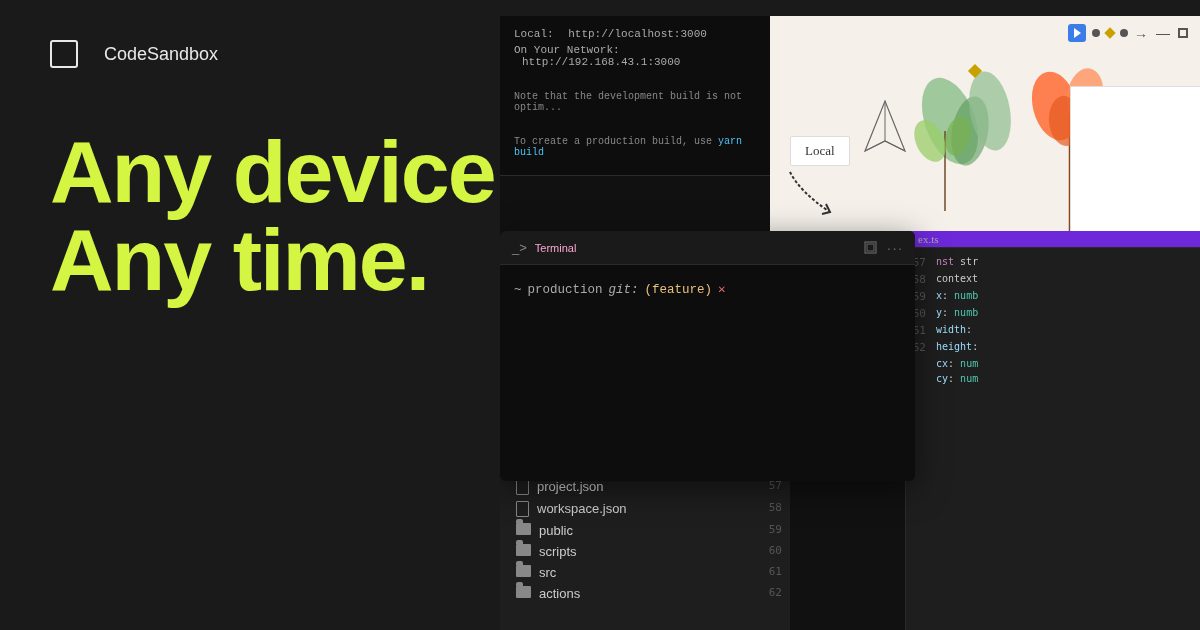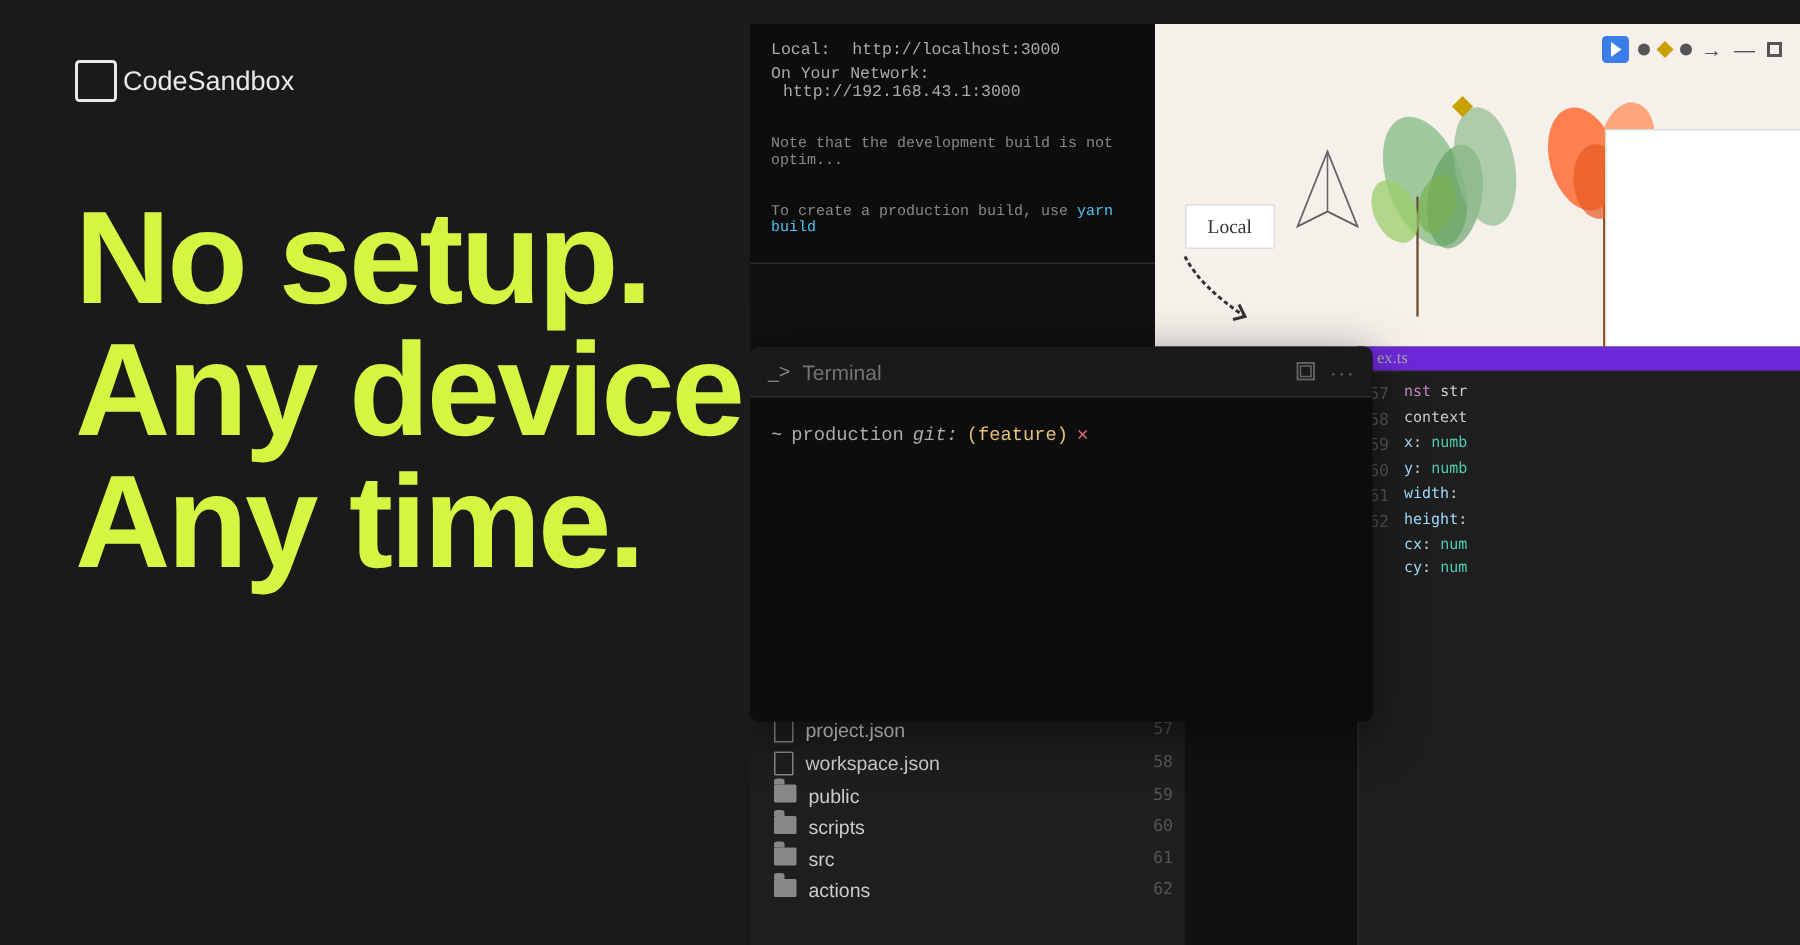--- a/index.html
+++ b/index.html
@@ -22,21 +22,21 @@
       height: 630px;
       background: #1a1a1a;
       display: flex;
       flex-direction: column;
       padding: 40px 50px;
     }
 
     .logo-area {
       display: flex;
       align-items: center;
-      gap: 4px;
+      gap: 26px;
       margin-bottom: 60px;
     }
 
     .logo-box {
       width: 28px;
       height: 28px;
       border: 2.5px solid #e8e8e8;
       border-radius: 3px;
     }
 
@@ -192,22 +192,22 @@
       border-bottom: 1px solid #2a2a2a;
     }
 
     .terminal-title-icon {
       color: #888;
       margin-right: 8px;
       font-size: 13px;
     }
 
     .terminal-title-text {
-      color: #737373;
-      font-size: 14px;
+      color: #f9a8d4;
+      font-size: 11px;
     }
 
     .terminal-title-actions {
       margin-left: auto;
       display: flex;
       gap: 8px;
     }
 
     .terminal-action-btn {
       width: 16px;
@@ -370,21 +370,20 @@
   </style>
 </head>
 <body>
 
 <div class="hero-section">
   <div class="logo-area">
     <div class="logo-box"></div>
     <span class="logo-text">CodeSandbox</span>
   </div>
   <div class="hero-headline">
-    <div>No setup.</div>
     <div>Any device.</div>
     <div>Any time.</div>
   </div>
 </div>
 
 <div class="right-panel">
 
   <div class="top-terminal">
     <div class="line">
       <span>Local:</span>

